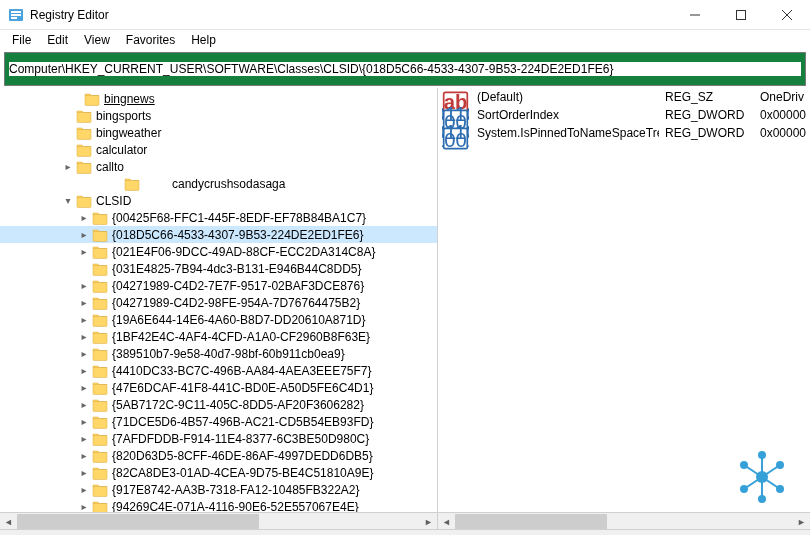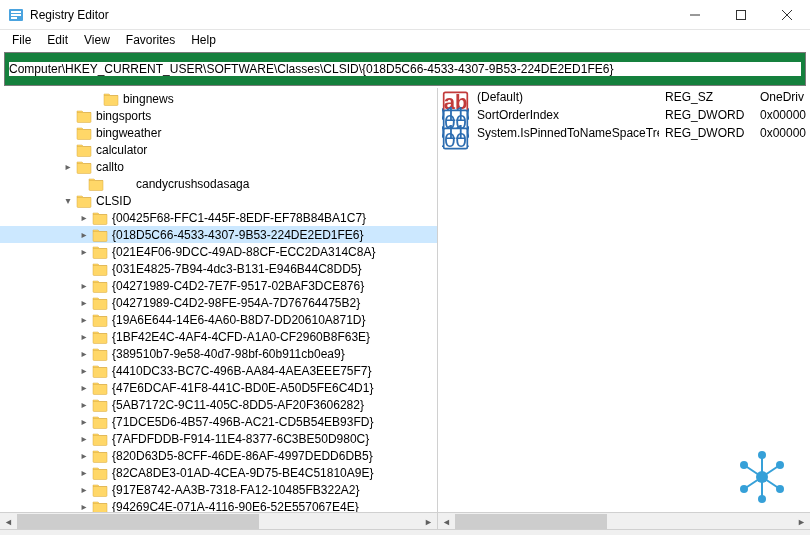--- a/index.html
+++ b/index.html
@@ -92,21 +92,21 @@
   <div class="menuitm">Help</div>
 </div>
 
 <div class="addressbar">
   <input type="text" value="Computer\HKEY_CURRENT_USER\SOFTWARE\Classes\CLSID\{018D5C66-4533-4307-9B53-224DE2ED1FE6}" style="">
 </div>
 
 <div class="content">
   <div class="left">
     <div class="tree" id="tree">
-        <div class="node" style="padding-left: 87px;">
+        <div class="node" style="padding-left: 68px; text-decoration: underline;">
           <span class="expander"></span>
           <span class="folder-icon"><svg viewBox="0 0 16 14">
               <path d="M1 2 h5 l1.5 1.5 H15 v9 a1 1 0 0 1 -1 1 H2 a1 1 0 0 1 -1 -1 Z" fill="#ffd768" stroke="#d9a93e" stroke-width="0.5"></path>
               <path d="M1 3.5 H15" stroke="#d9a93e" stroke-width="0.5"></path>
             </svg></span>
           <span class="node-label">bingnews</span>
         </div>
         <div class="node" style="padding-left: 60px;">
           <span class="expander"></span>
           <span class="folder-icon"><svg viewBox="0 0 16 14">
@@ -132,21 +132,21 @@
           <span class="node-label">calculator</span>
         </div>
         <div class="node" style="padding-left: 60px;">
           <span class="expander">▸</span>
           <span class="folder-icon"><svg viewBox="0 0 16 14">
               <path d="M1 2 h5 l1.5 1.5 H15 v9 a1 1 0 0 1 -1 1 H2 a1 1 0 0 1 -1 -1 Z" fill="#ffd768" stroke="#d9a93e" stroke-width="0.5"></path>
               <path d="M1 3.5 H15" stroke="#d9a93e" stroke-width="0.5"></path>
             </svg></span>
           <span class="node-label">callto</span>
         </div>
-        <div class="node" style="padding-left: 44px; gap: 28px;">
+        <div class="node" style="padding-left: 80px; gap: 28px;">
           <span class="expander"></span>
           <span class="folder-icon"><svg viewBox="0 0 16 14">
               <path d="M1 2 h5 l1.5 1.5 H15 v9 a1 1 0 0 1 -1 1 H2 a1 1 0 0 1 -1 -1 Z" fill="#ffd768" stroke="#d9a93e" stroke-width="0.5"></path>
               <path d="M1 3.5 H15" stroke="#d9a93e" stroke-width="0.5"></path>
             </svg></span>
           <span class="node-label">candycrushsodasaga</span>
         </div>
         <div class="node" style="padding-left: 60px;">
           <span class="expander">▾</span>
           <span class="folder-icon"><svg viewBox="0 0 16 14">

